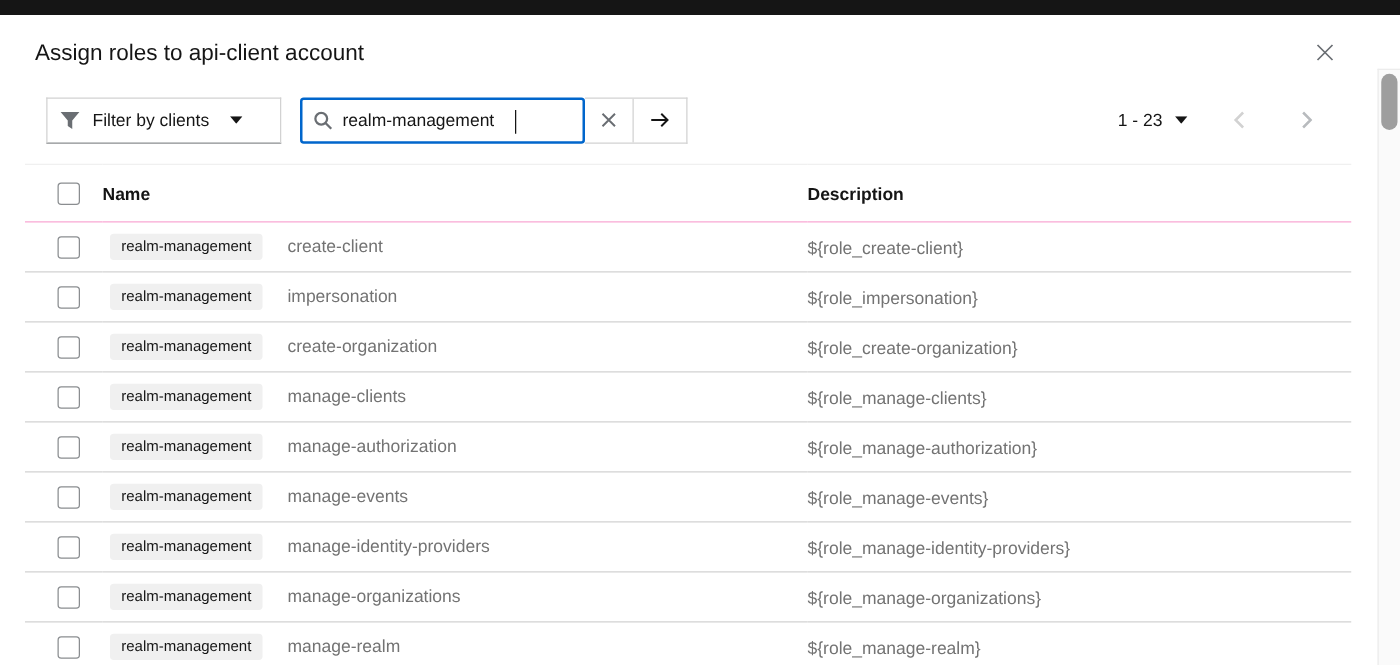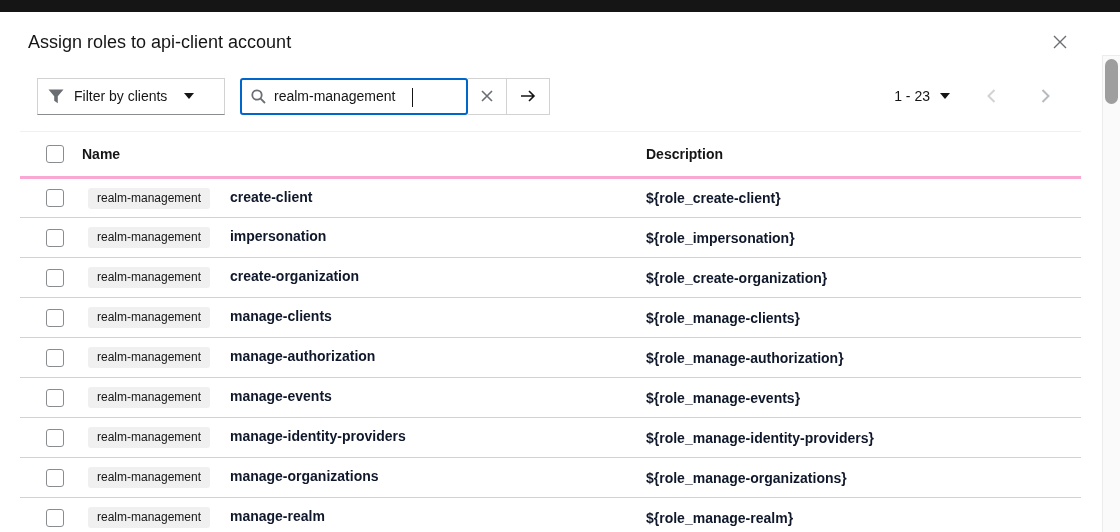--- a/index.html
+++ b/index.html
@@ -37,28 +37,28 @@
 
   .pagination { margin-left:auto; display:flex; align-items:center;gap:12px; }
   .page-range-toggle { display:flex; align-items:center; gap:10px; background:none; border:none;
     font-size:14px; color:#151515; font-family:inherit; padding:0 8px; height:36px; cursor:pointer; }
   .nav-btn { width:42px; height:36px; background:none; border:none; display:flex;
     align-items:center; justify-content:center; cursor:default; }
 
   .roles-table { margin:15px 0 0 20px; width:1061px; border-collapse:collapse; font-size:14px;
     border-top:1px solid #f0f0f0; table-layout:fixed; }
   .roles-table th { text-align:left; font-weight:700; color:#151515; height:46px;
-    border-bottom:3px solid #f9a8d4; }
+    border-bottom:1px solid #f9a8d4; }
   .roles-table td { height:40px; border-bottom:1px solid #d2d2d2; vertical-align:middle; }
   .col-check { width:62px; padding-left:26px; }
   .col-name { width:564px; }
   .col-desc { width:435px; }
   .pill { display:inline-block; background:#f0f0f0; color:#151515; font-size:12px;
     line-height:21px; padding:0 9px; border-radius:3px; margin:0 16px 0 6px; vertical-align:middle; }
-  .role-name, .role-desc { color:#0f172a;font-weight:bold; }
+  .role-name, .role-desc { color:#737373; }
 
   input[type="checkbox"] { appearance:none; -webkit-appearance:none; width:18px; height:18px;
     border:1px solid #8a8d90; border-radius:3px; background:#fff; cursor:pointer; display:block; }
 
   .scrollbar { position:absolute; top:55px; right:0; width:18px; height:477px; background:#fafafa;
     border-left:1px solid #ececec; border-top:1px solid #ececec; }
   .scroll-thumb { position:absolute; top:3px; left:2px; width:13px; height:45px; background:#9e9e9e;
     border-radius:7px; }
 </style>
 </head>

